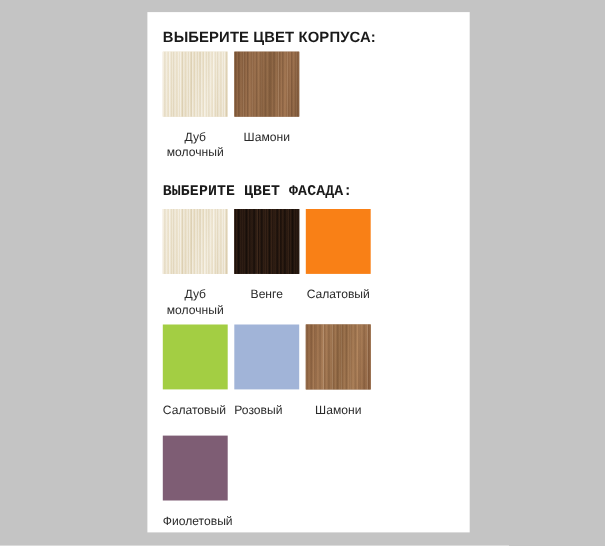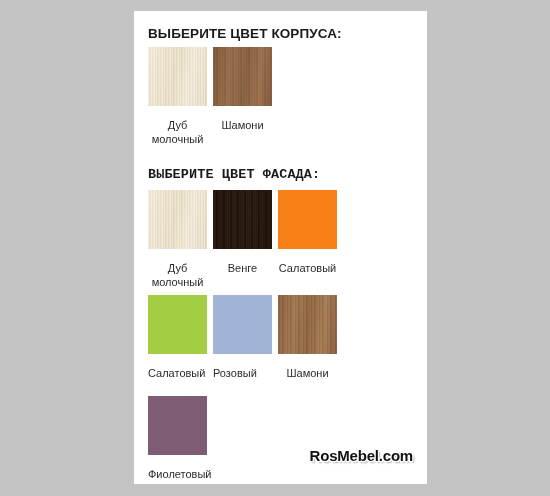--- a/index.html
+++ b/index.html
@@ -257,16 +257,15 @@
 
     <div class="swatch-row row-fasad-3">
 
       <div class="swatch-cell left-label">
         <span class="swatch c-violet"></span>
         <div class="swatch-label">Фиолетовый</div>
       </div>
 
     </div>
 
-    <div class="watermark">RosMebel.com</div>
 
   </div>
 </div>
 
 </body></html>

